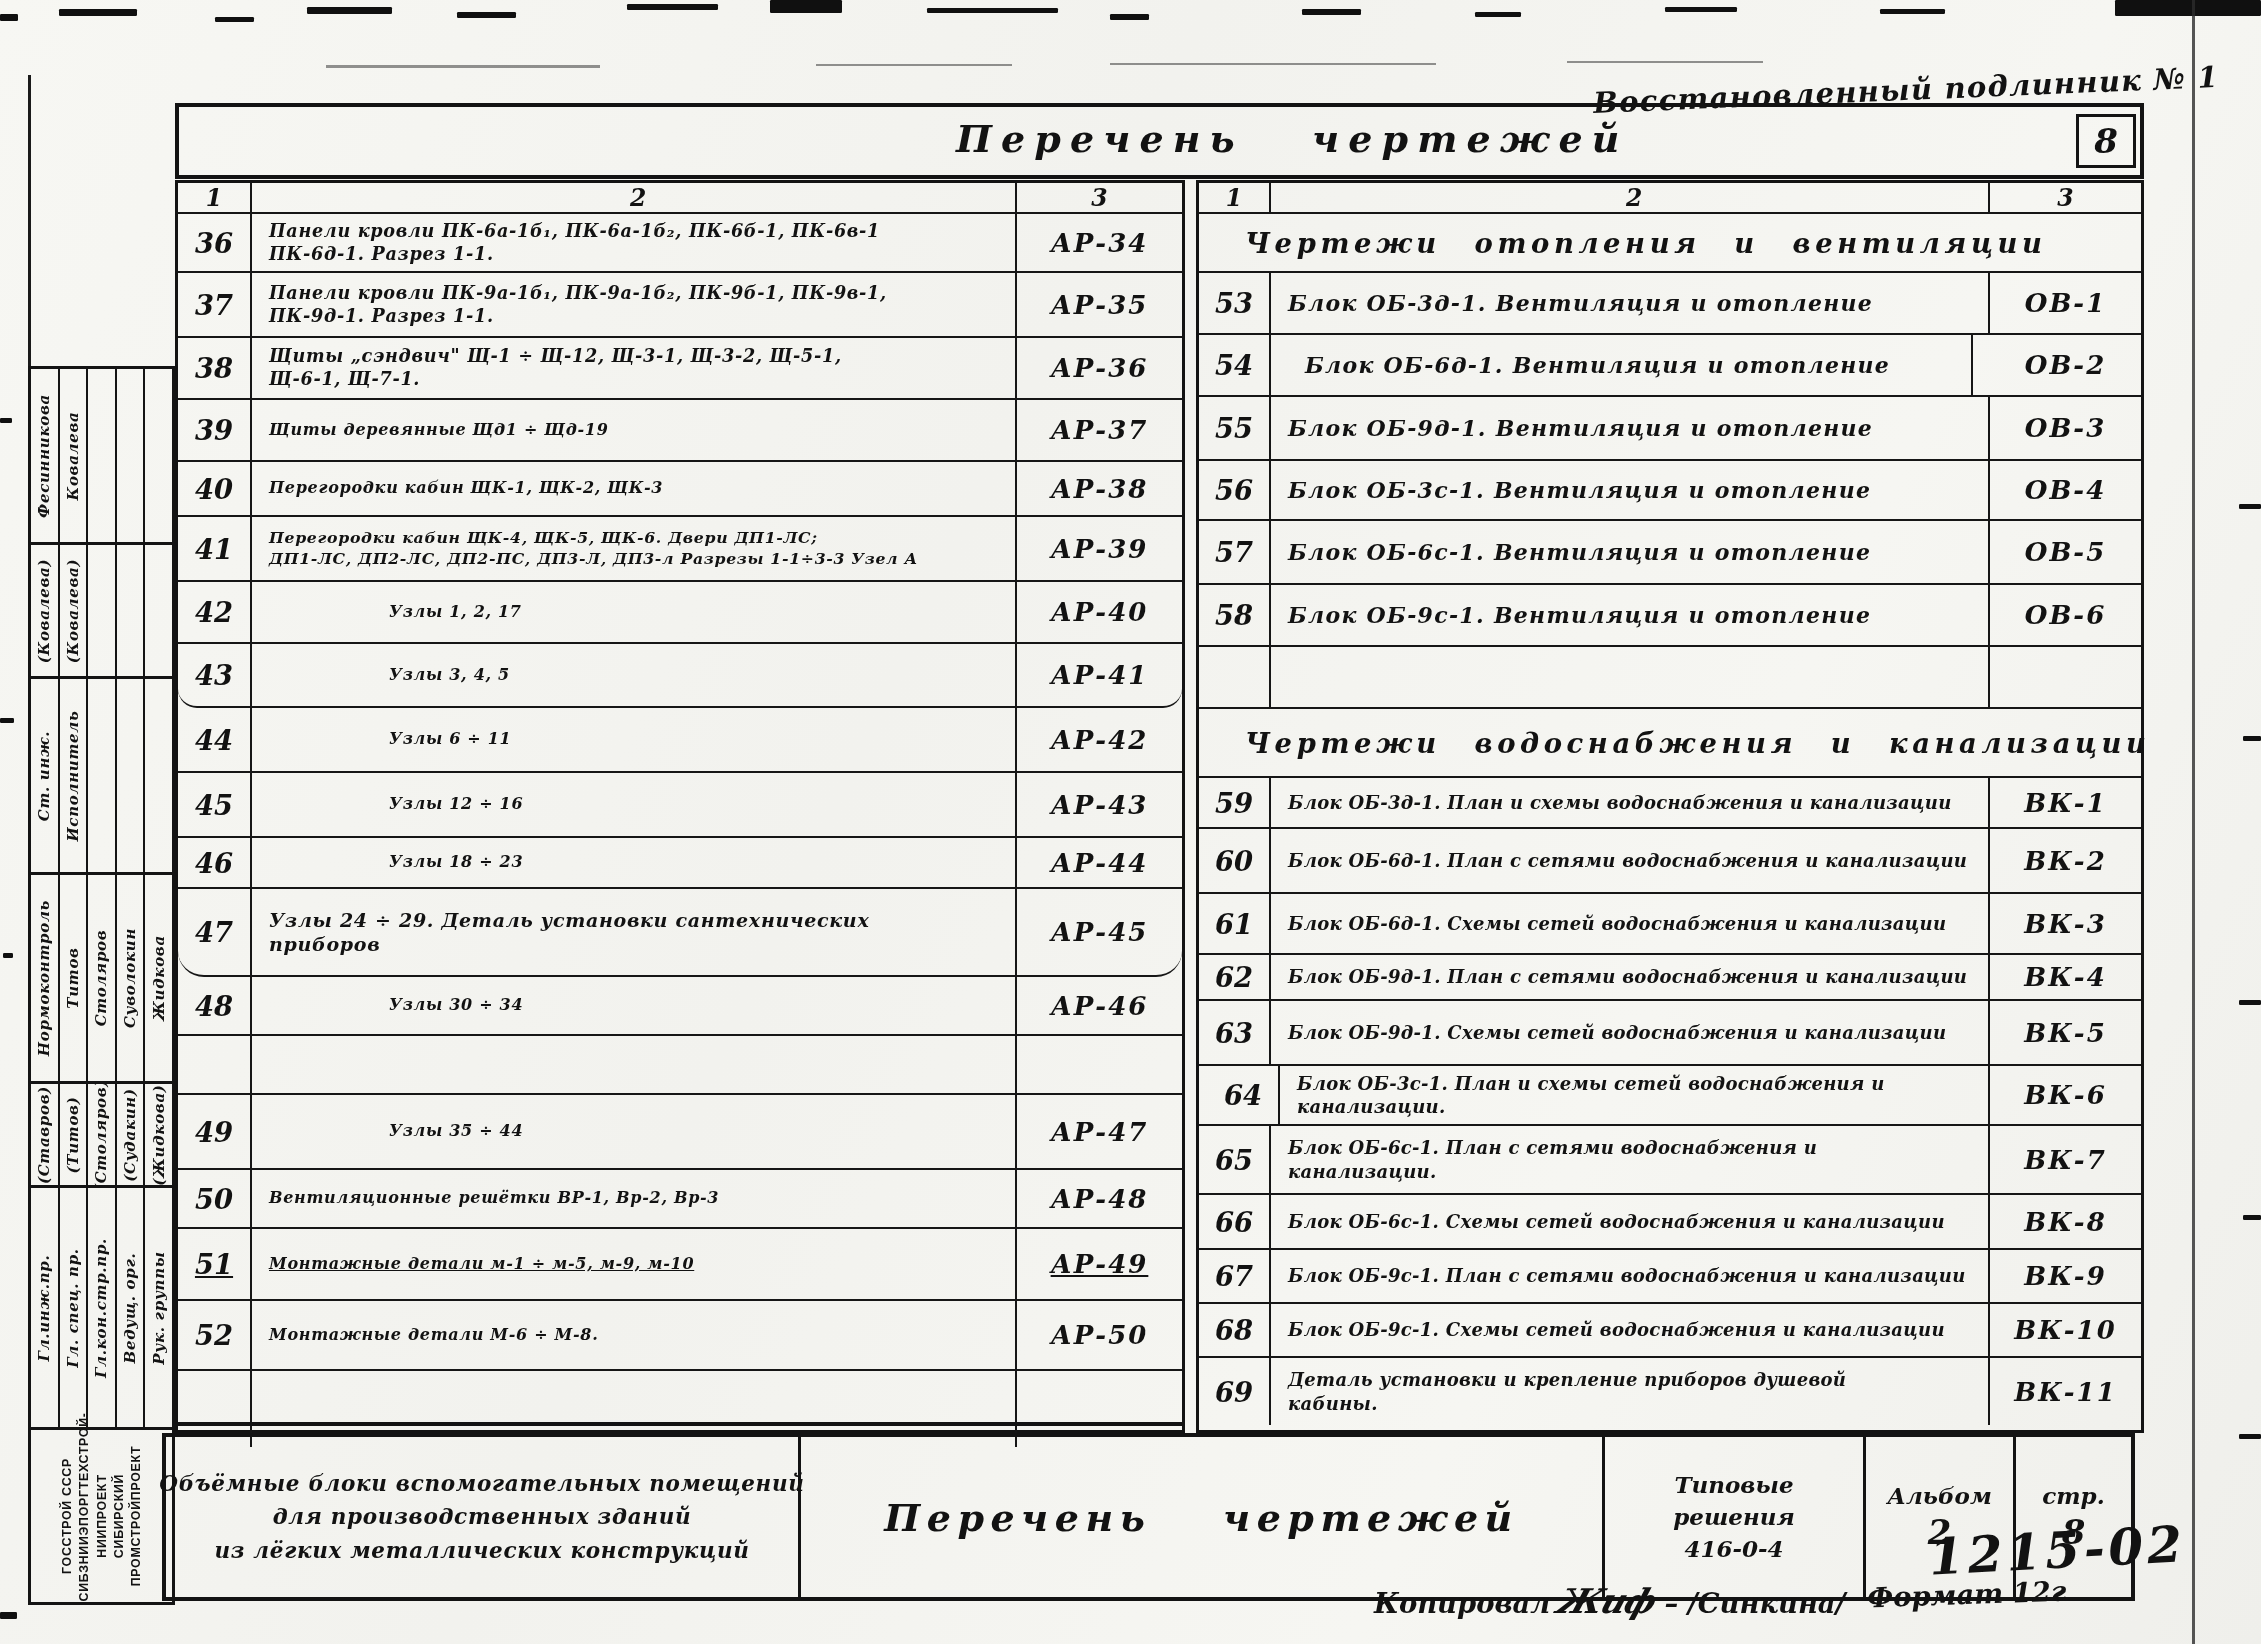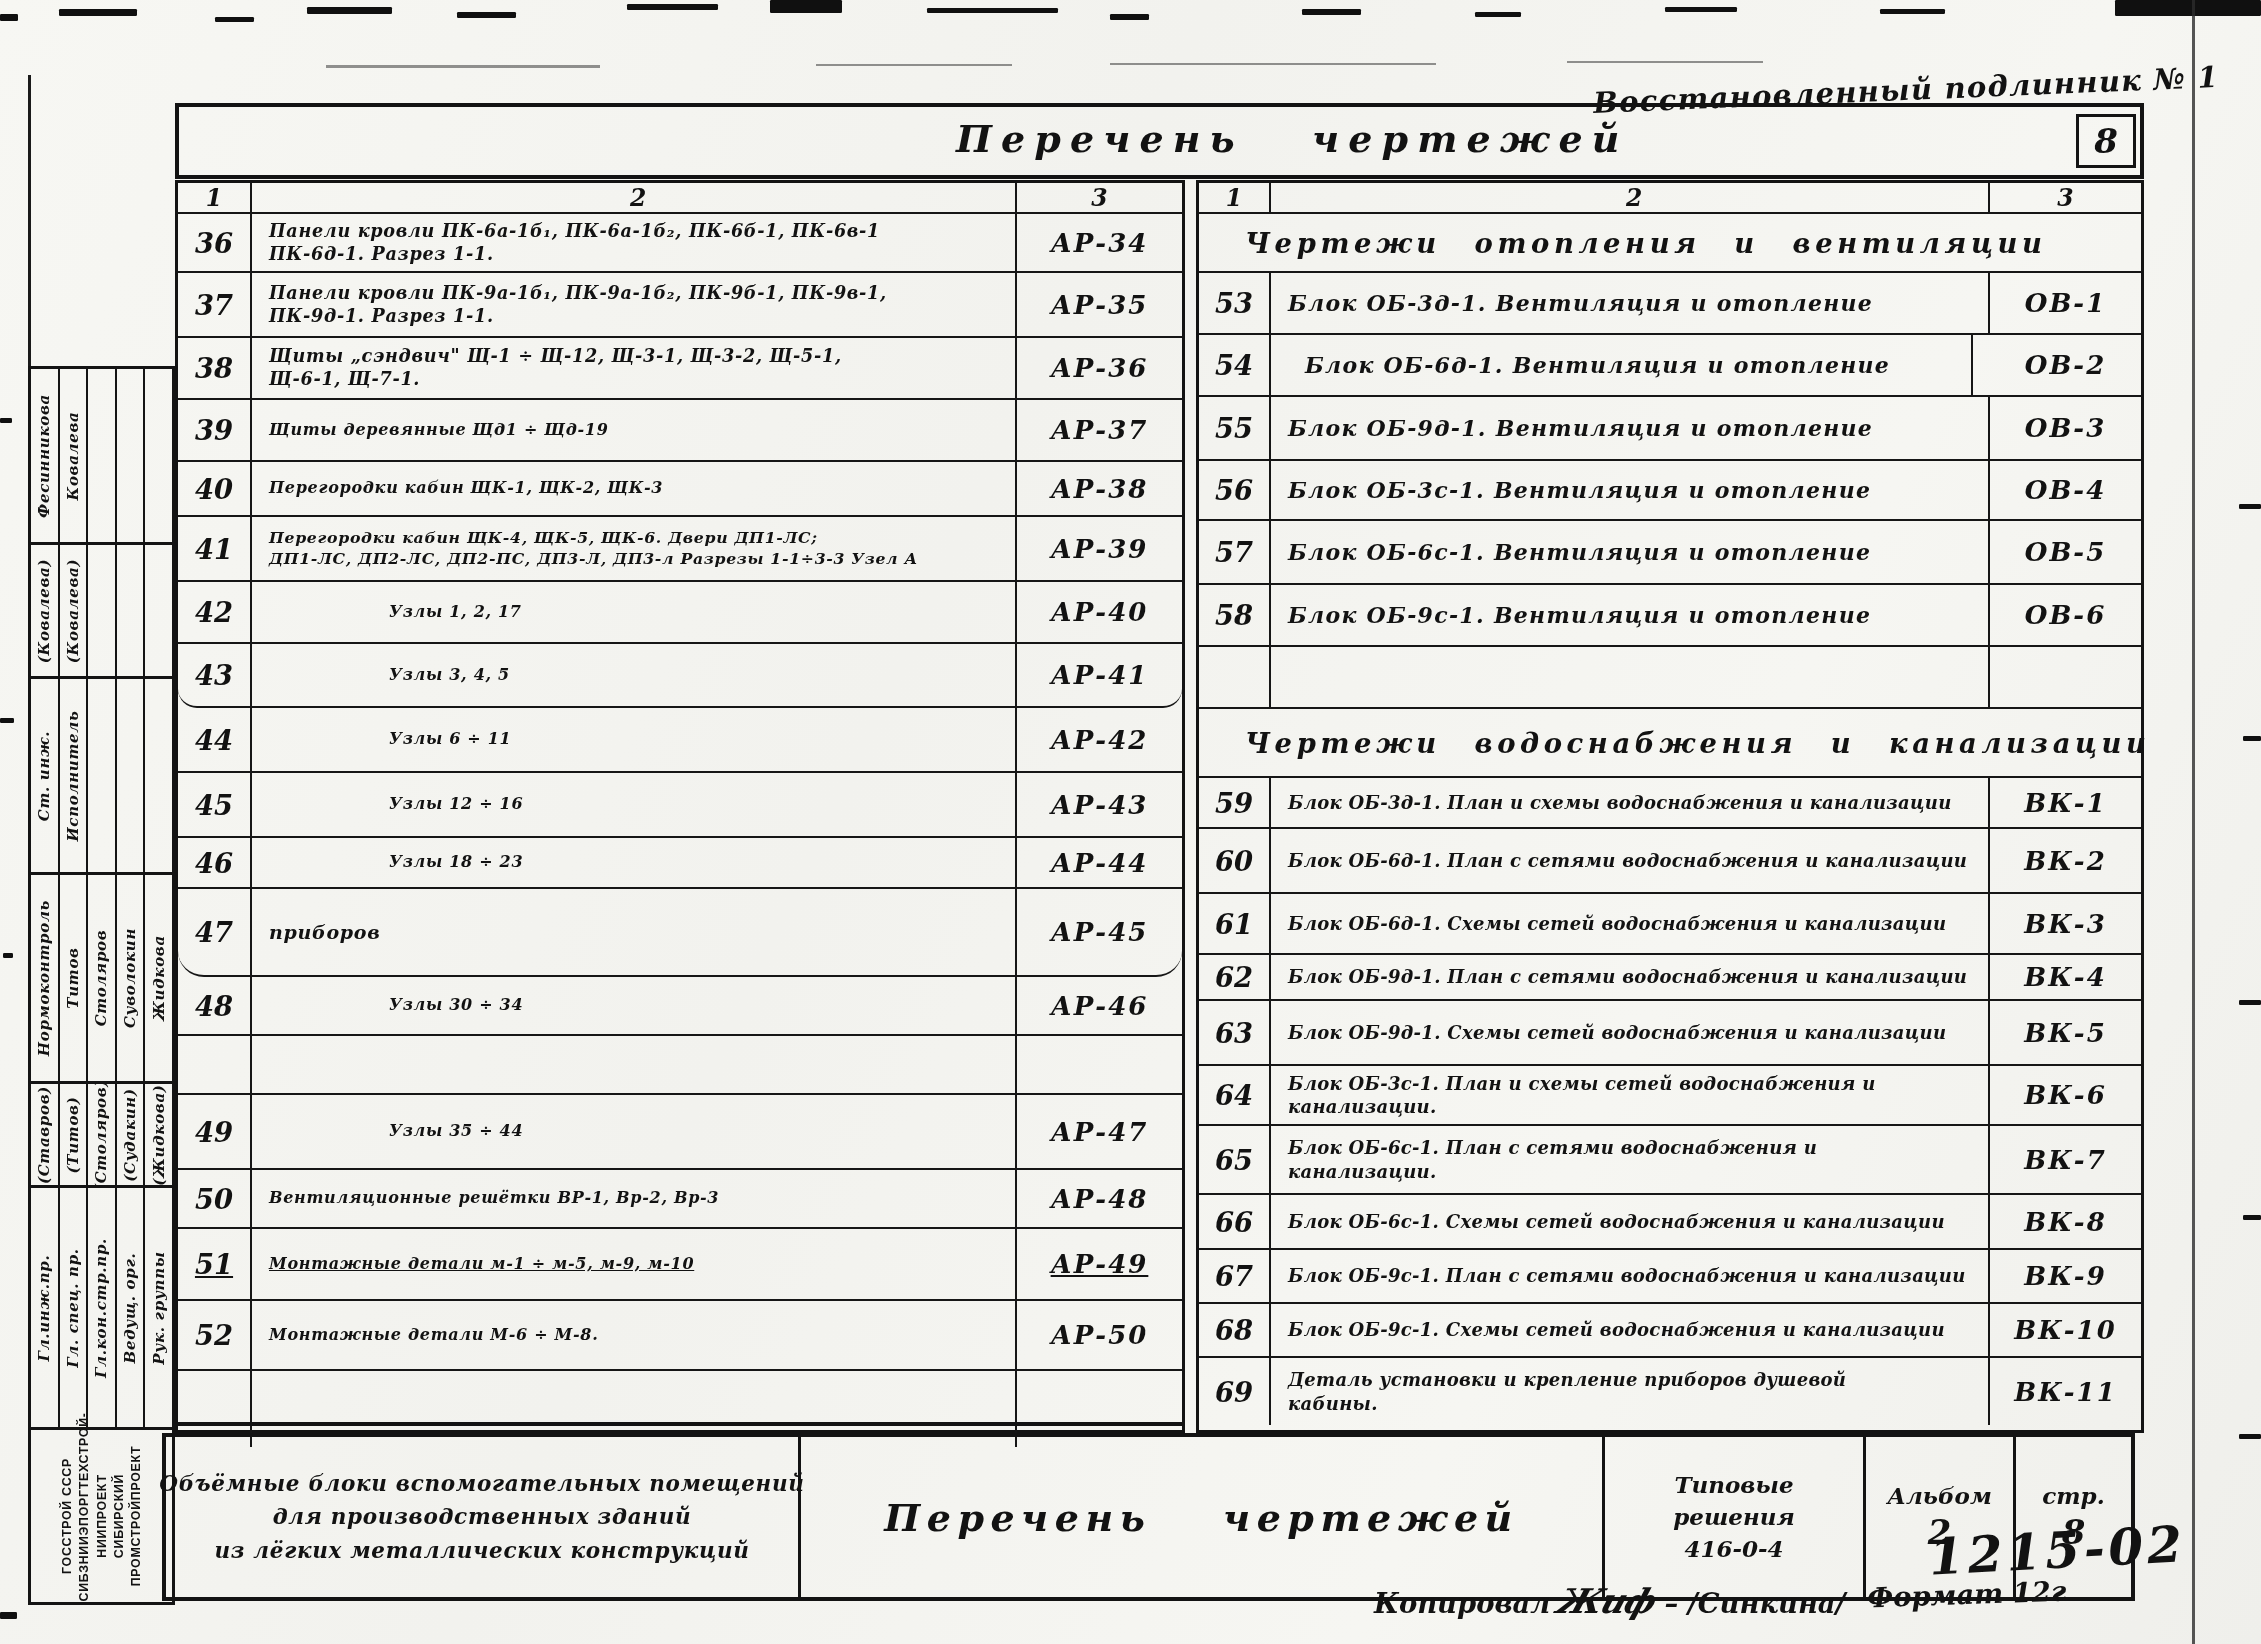--- a/index.html
+++ b/index.html
@@ -263,20 +263,21 @@
           </div>
           <div class="cell cell-code">
             <span class="code-txt hw">АР-44</span>
           </div>
         </div>
         <div class="row two row-47" style="height: 88px; border-radius: 26px;">
           <div class="cell cell-num">
             <span class="num-txt hw">47</span>
           </div>
           <div class="cell cell-name">
+            <div class="line hw">Узлы 24 ÷ 29.  Деталь установки сантехнических</div>
             <div class="line hw">приборов</div>
           </div>
           <div class="cell cell-code">
             <span class="code-txt hw">АР-45</span>
           </div>
         </div>
         <div class="row indent row-48" style="height: 59px;">
           <div class="cell cell-num">
             <span class="num-txt hw">48</span>
           </div>
@@ -481,21 +482,21 @@
           <div class="cell cell-num">
             <span class="num-txt hw">63</span>
           </div>
           <div class="cell cell-name">
             <div class="line hw">Блок ОБ-9д-1. Схемы сетей водоснабжения и канализации</div>
           </div>
           <div class="cell cell-code">
             <span class="code-txt hw">ВК-5</span>
           </div>
         </div>
-        <div class="row two row-64 sm" style="height: 60px;">
+        <div class="row two row-64 sm" style="height: 60px; padding-left: 9px;">
           <div class="cell cell-num">
             <span class="num-txt hw">64</span>
           </div>
           <div class="cell cell-name">
             <div class="line hw">Блок ОБ-3с-1. План и схемы сетей водоснабжения и</div>
             <div class="line hw">канализации.</div>
           </div>
           <div class="cell cell-code">
             <span class="code-txt hw">ВК-6</span>
           </div>

